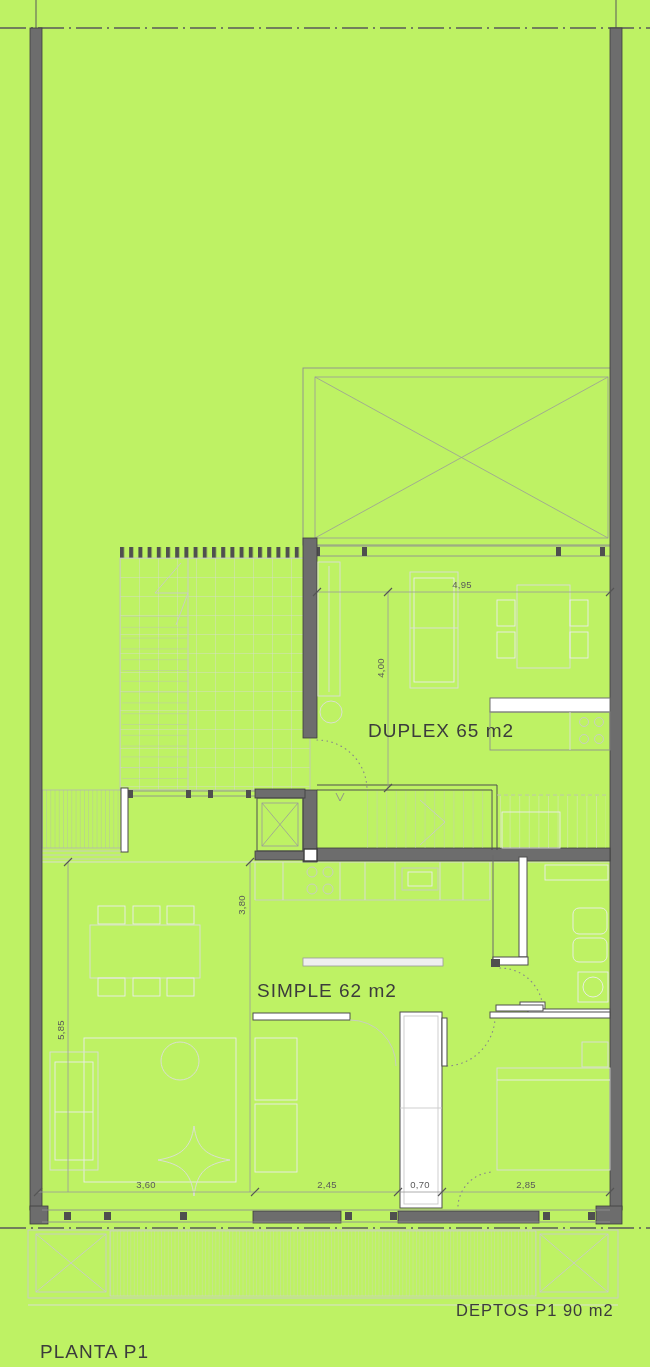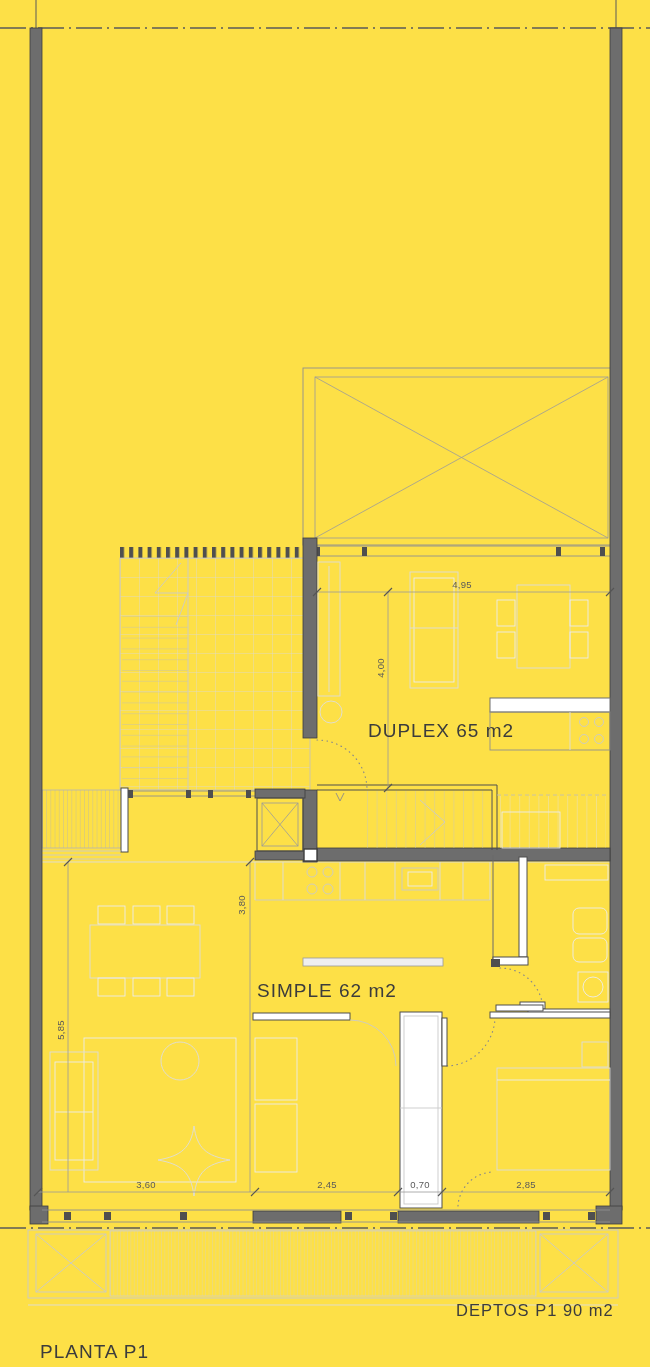--- a/index.html
+++ b/index.html
@@ -1,16 +1,16 @@
 <!DOCTYPE html>
 <html><head>
 <meta charset="utf-8">
 <style>
   html,body{margin:0;padding:0;background:#ffffff;}
-  .sheet{position:relative;width:650px;height:1367px;background:#fde047;overflow:hidden;}
+  .sheet{position:relative;width:650px;height:1367px;background:#bef264;overflow:hidden;}
   svg{display:block}
   
   .w   {fill:#6d6d6d;stroke:#3e3e3e;stroke-width:.8}
   .blk {fill:#4f4f4f;stroke:none}
   .ln-d{stroke:#4f4f4f;fill:none;stroke-width:1}
   .ln-d2{stroke:#4f4f4f;fill:#fff;stroke-width:1}
   .ln-m{stroke:#8f8f8f;fill:none;stroke-width:.9}
   .ln-l{stroke:#c9c9c9;fill:none;stroke-width:.9}
   .ln-f{stroke:#dcdcdc;fill:none;stroke-width:.9}
   .ln-xf{stroke:#ececec;fill:none;stroke-width:.9}

